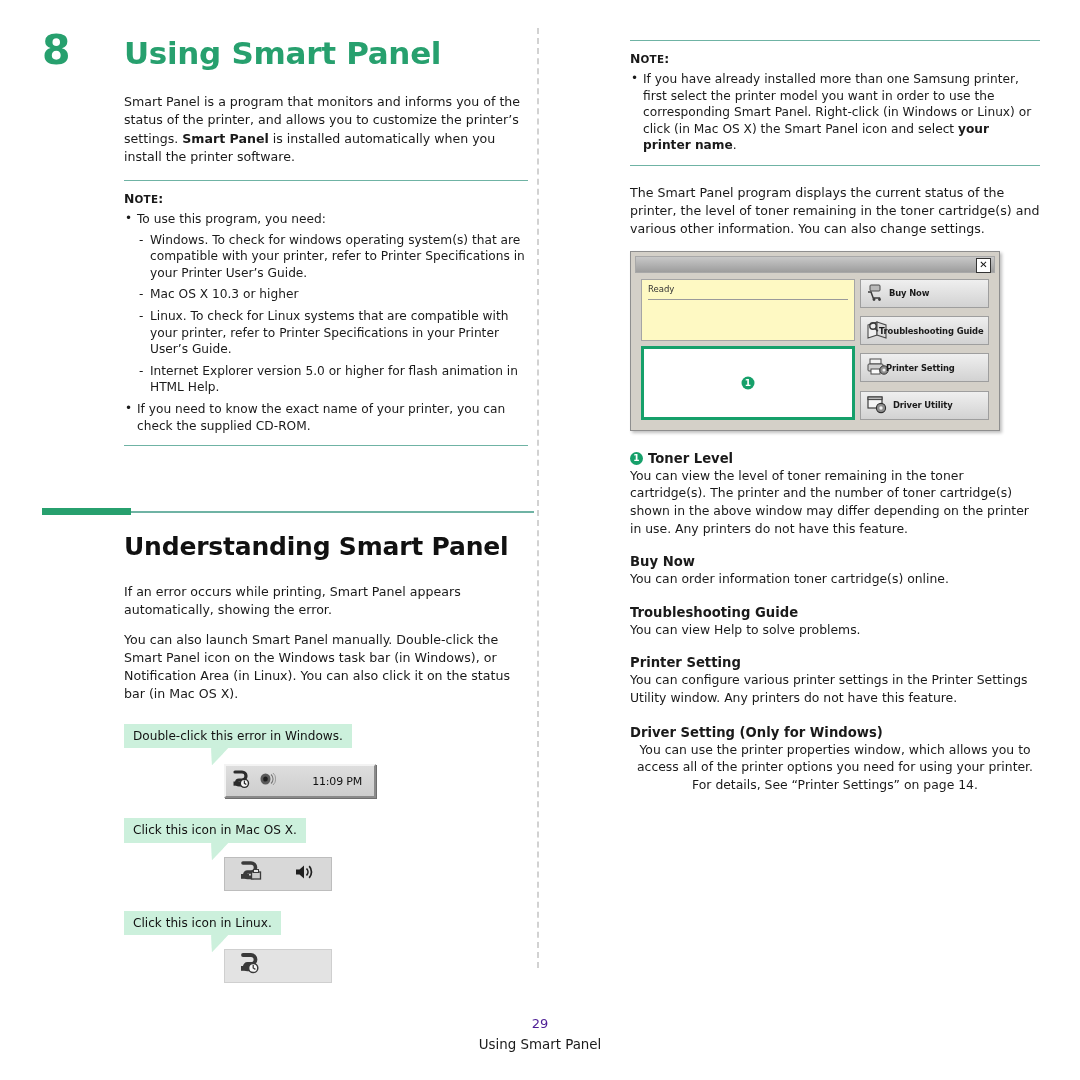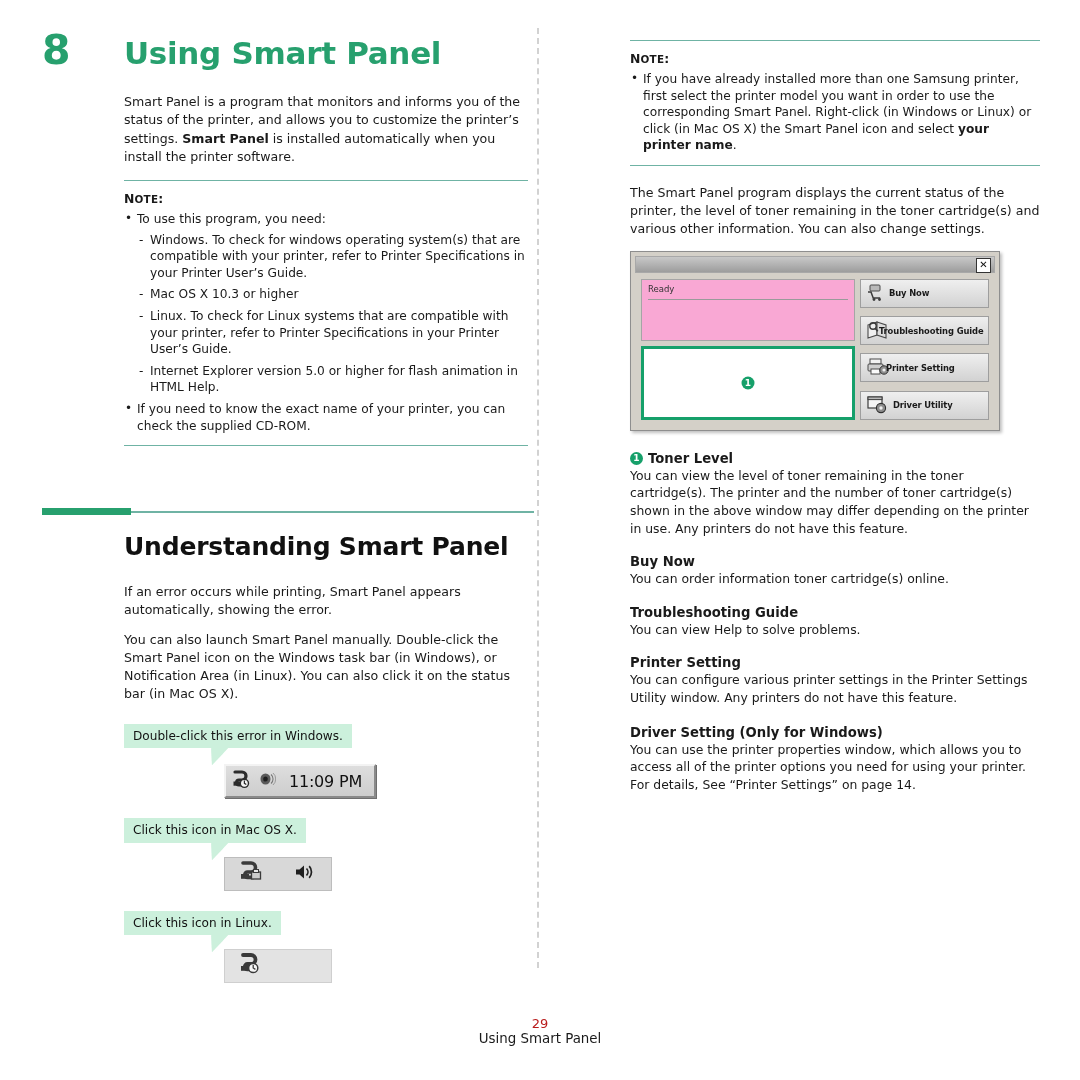--- a/index.html
+++ b/index.html
@@ -224,21 +224,21 @@
     border-right: 2px solid #8a8a8a;
     border-bottom: 2px solid #8a8a8a;
     box-shadow: 1px 1px 0 #6e6e6e;
     display: flex;
     align-items: center;
     padding: 0 6px;
     box-sizing: border-box;
   }
   .tray-win .clock {
     margin-left: auto;
-    font-size: 16px;
+    font-size: 11px;
     color: #111;
     padding-right: 6px;
     letter-spacing: -0.2px;
   }
   .tray-mac {
     margin-left: 100px;
     margin-top: 14px;
     width: 108px;
     height: 34px;
     background: #d8d8d8;
@@ -299,21 +299,21 @@
   .sp-body {
     display: flex;
     height: 151px;
     padding: 6px 6px 4px 6px;
     box-sizing: border-box;
     background: #d4d0c8;
   }
   .sp-left { width: 222px; display: flex; flex-direction: column; }
   .sp-status {
     height: 62px;
-    background: #f9a8d4;
+    background: #fef9c3;
     border: 1px solid #a5a5a5;
     box-sizing: border-box;
     padding: 4px 6px;
     position: relative;
   }
   .sp-status-text { font-size: 8.5px; color: #333; }
   .sp-status-rule {
     position: absolute;
     left: 6px; right: 6px; top: 19px;
     height: 1px;
@@ -396,21 +396,22 @@
   
   .footer {
     position: absolute;
     left: 0;
     right: 0;
     top: 1016px;
     text-align: center;
   }
   .footer .pg {
     font-size: 13px;
-    color: #b91c1c;
+    color: #4c1d95;
+    margin-bottom: 6px;
   }
   .footer .ft {
     font-size: 13.4px;
     color: #1a1a1a;
   }
 </style>
 </head>
 <body>
 
 <div class="page">
@@ -636,21 +637,21 @@
     </div>
 
     <div class="feat">
       <div class="feat-head">
         <span>Printer Setting</span>
       </div>
       <div class="feat-body">You can configure various printer settings in the Printer Settings Utility window. Any printers do not have this feature.</div>
     </div>
 
 
-    <div class="feat" style="margin-top:18px;">
+    <div class="feat" style="margin-top:18px;text-align:center;">
       <div class="feat-head">
         <span>Driver Setting (Only for Windows)</span>
       </div>
       <div class="feat-body">You can use the printer properties window, which allows you to access all of the printer options you need for using your printer. For details, See “Printer Settings” on page 14.</div>
     </div>
 
   </div>
 
   <div class="footer">
     <div class="pg">29</div>

